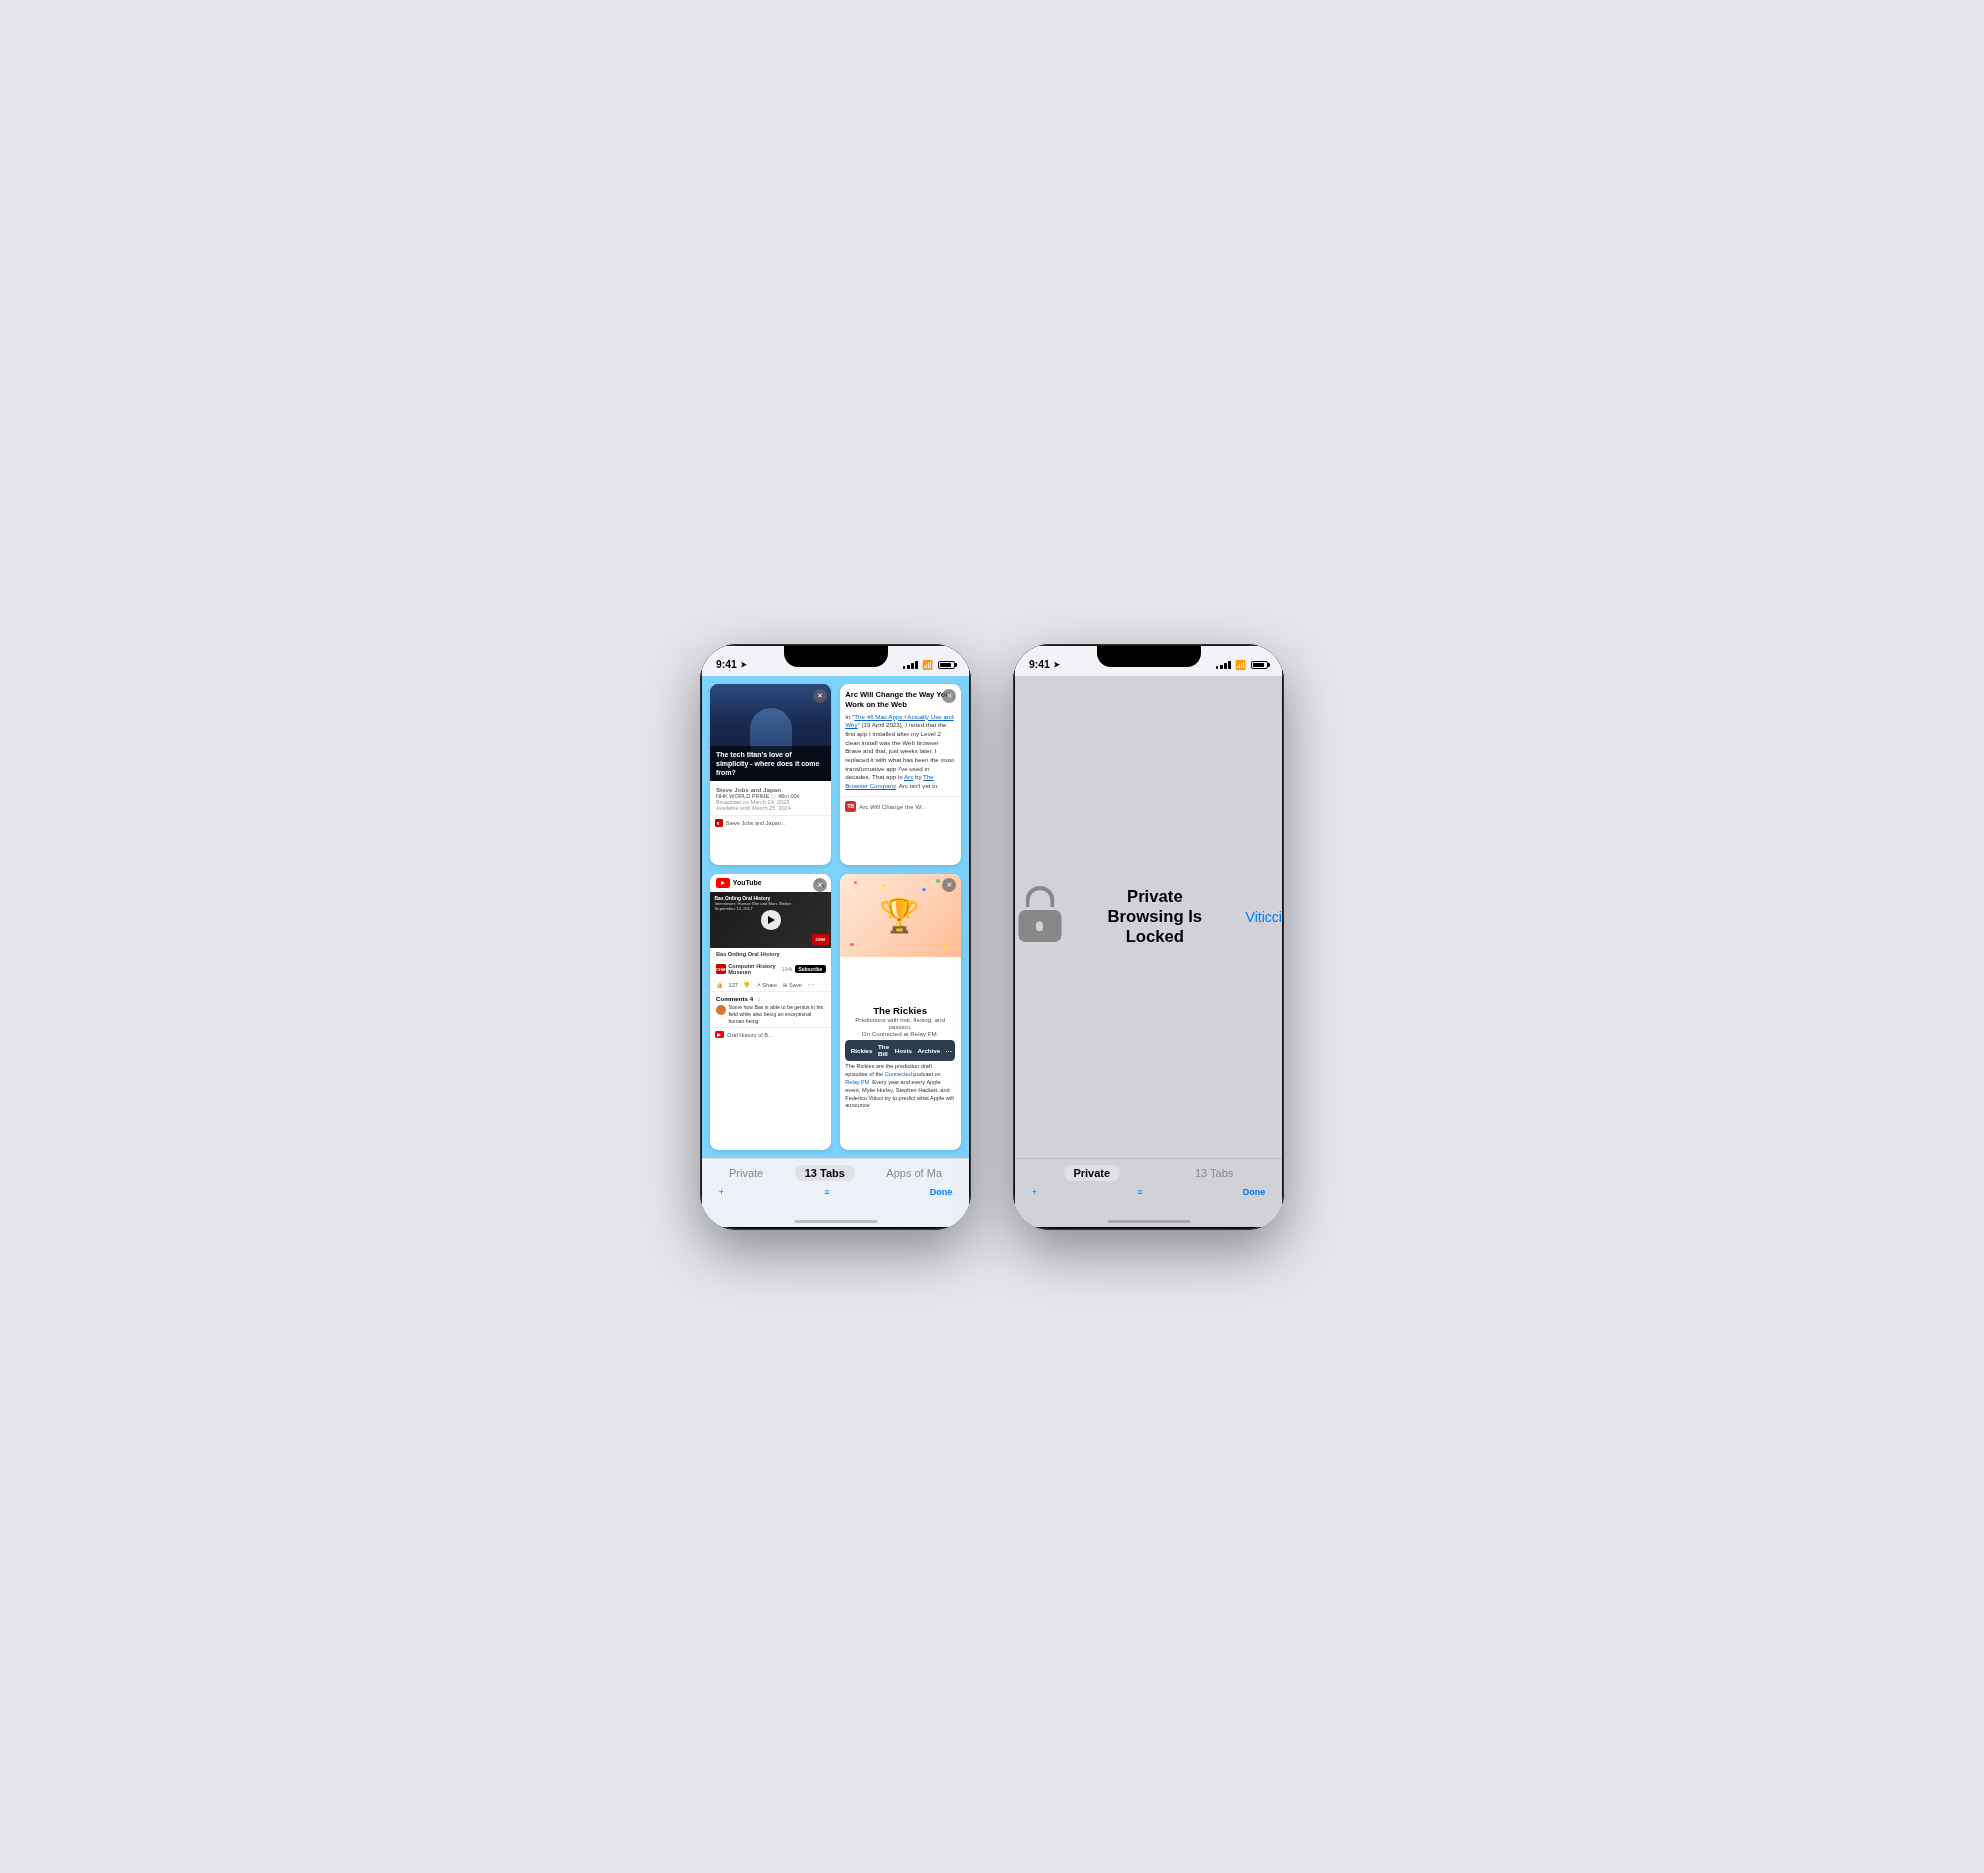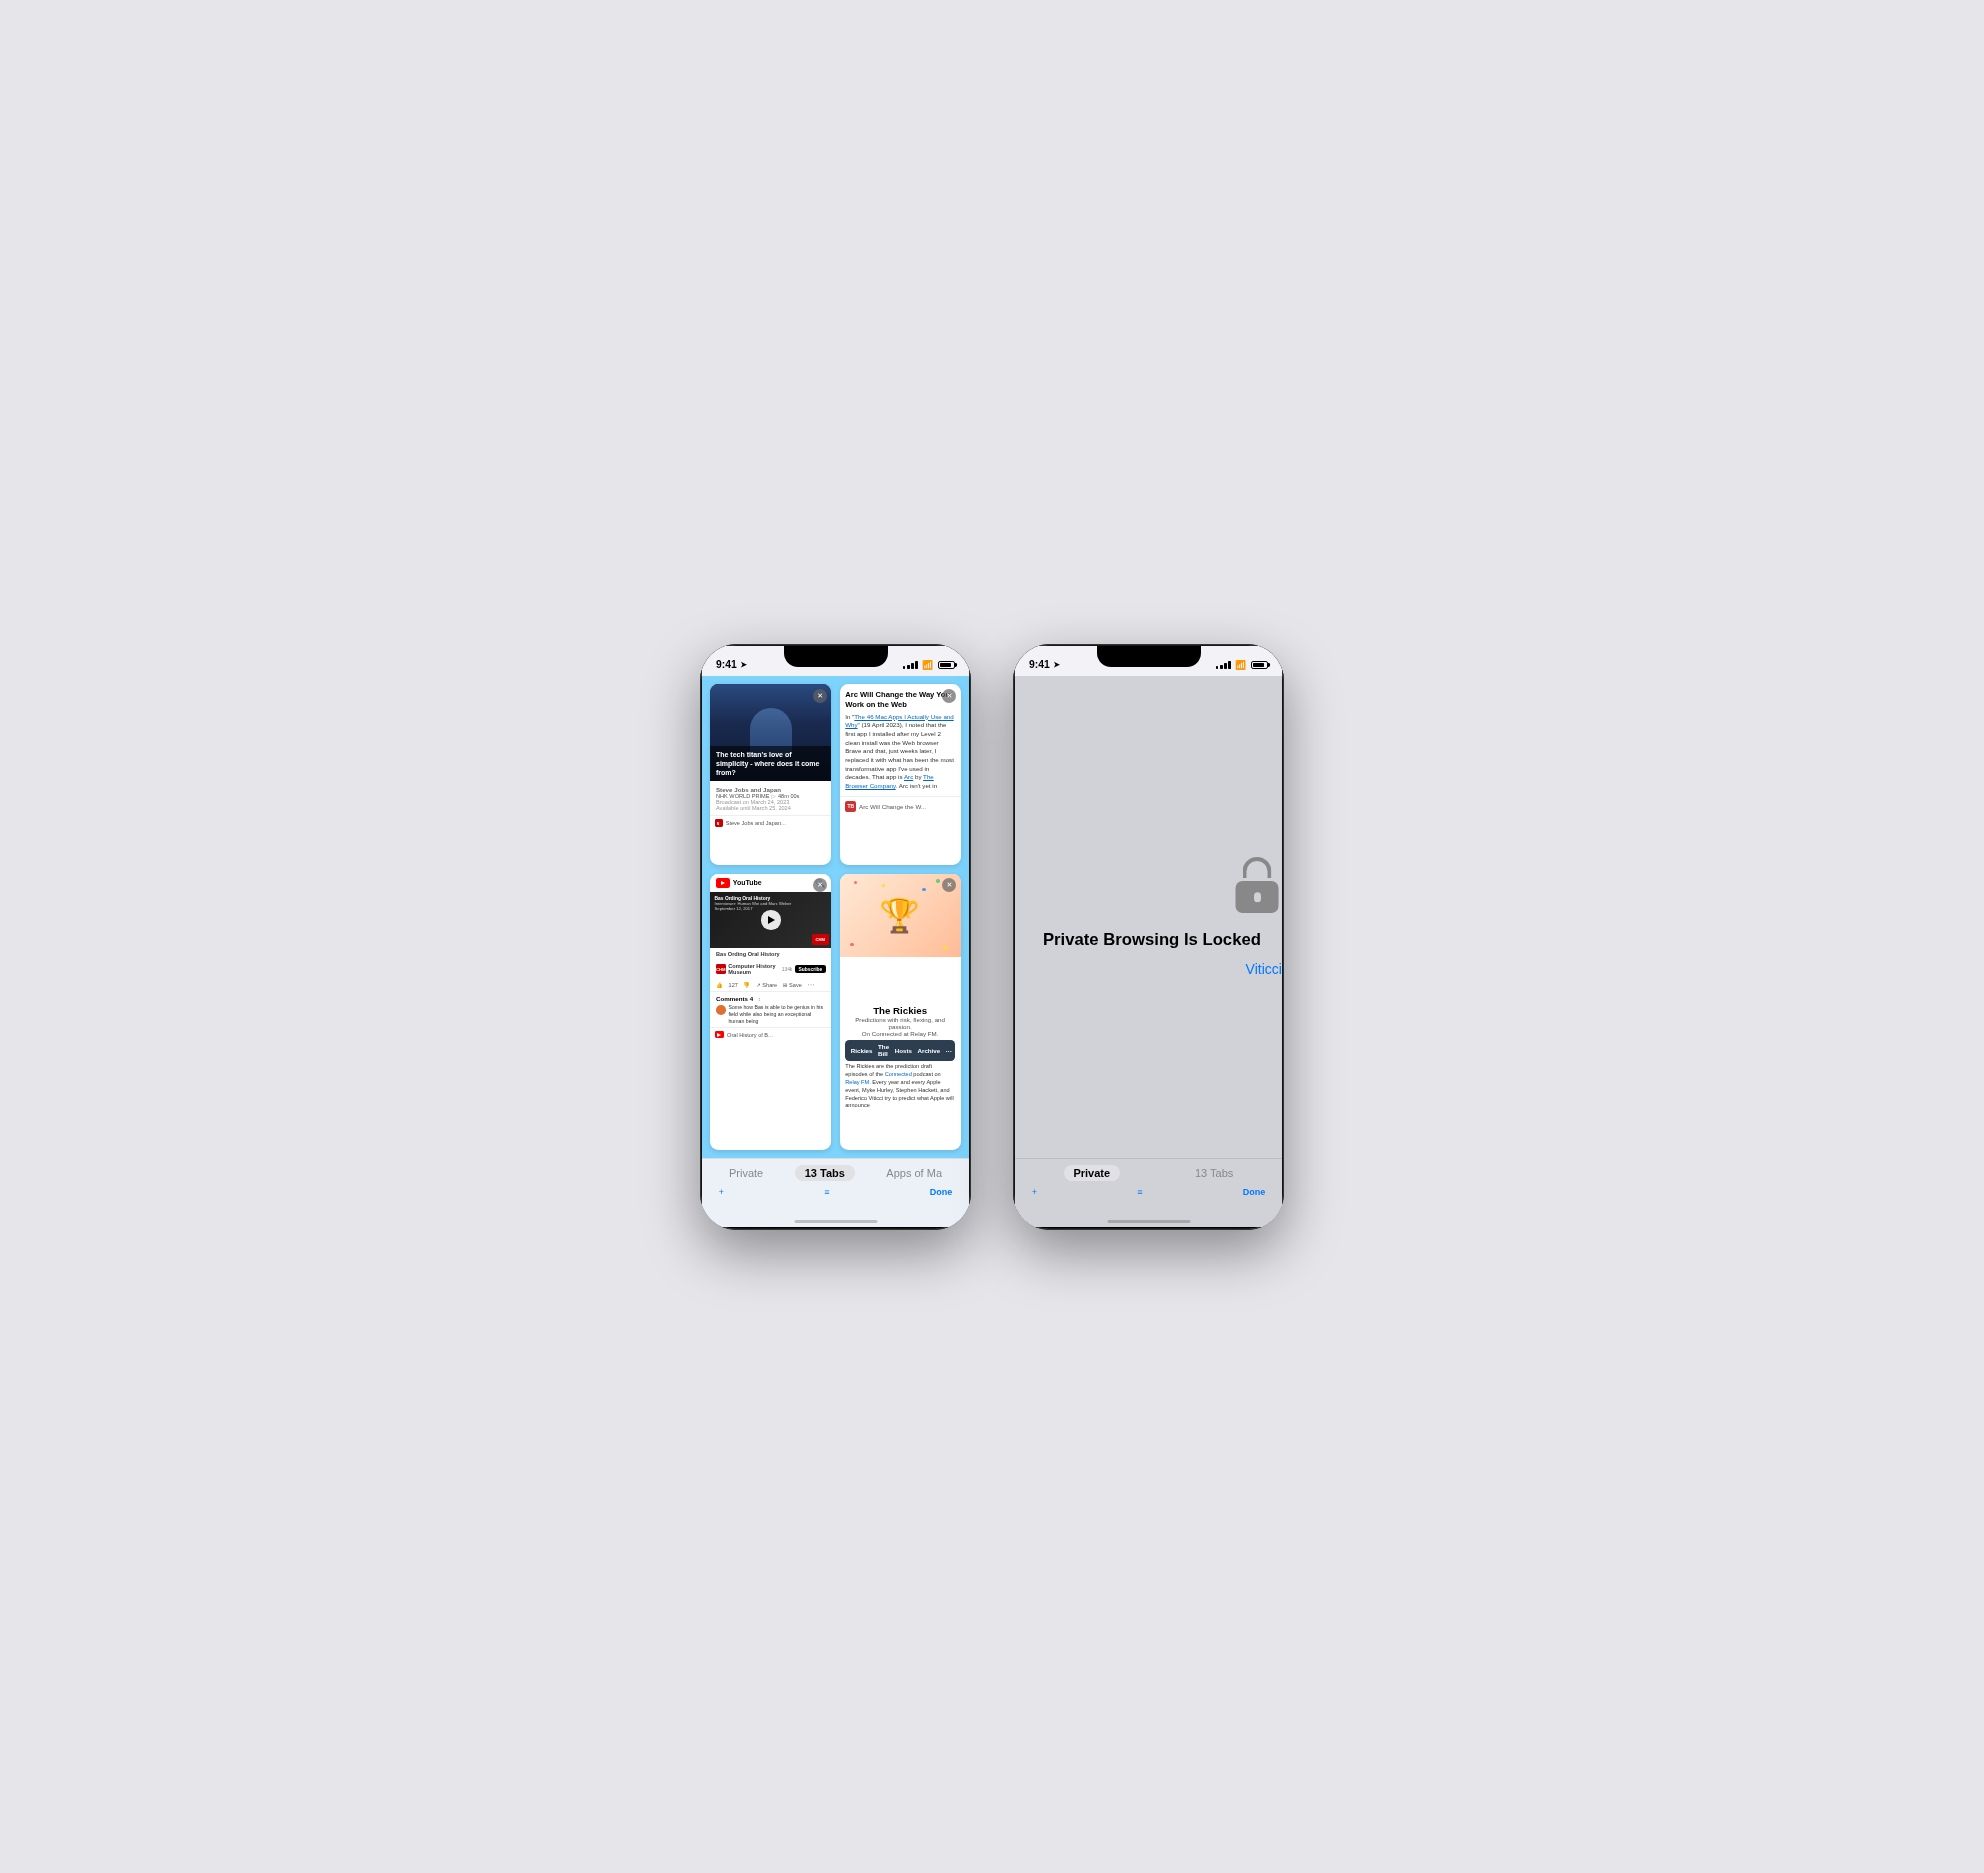--- a/index.html
+++ b/index.html
@@ -395,22 +395,22 @@
     
     .phone2-content {
       position: absolute;
       top: 30.5px; left: 0; right: 0; bottom: 0;
       background: #d1d1d8;
       overflow: hidden;
     }
 
     .lock-screen-main {
       display: flex;
-      flex-direction: column;
-      align-items: flex-end;
+      flex-direction: row;
+      align-items: center;
       justify-content: center;
       height: calc(100% - 69px);
       gap: 11px;
     }
 
     .lock-icon-container {
       display: flex; align-items: center; justify-content: center;
       margin-bottom: 5.6px;
     }
 

